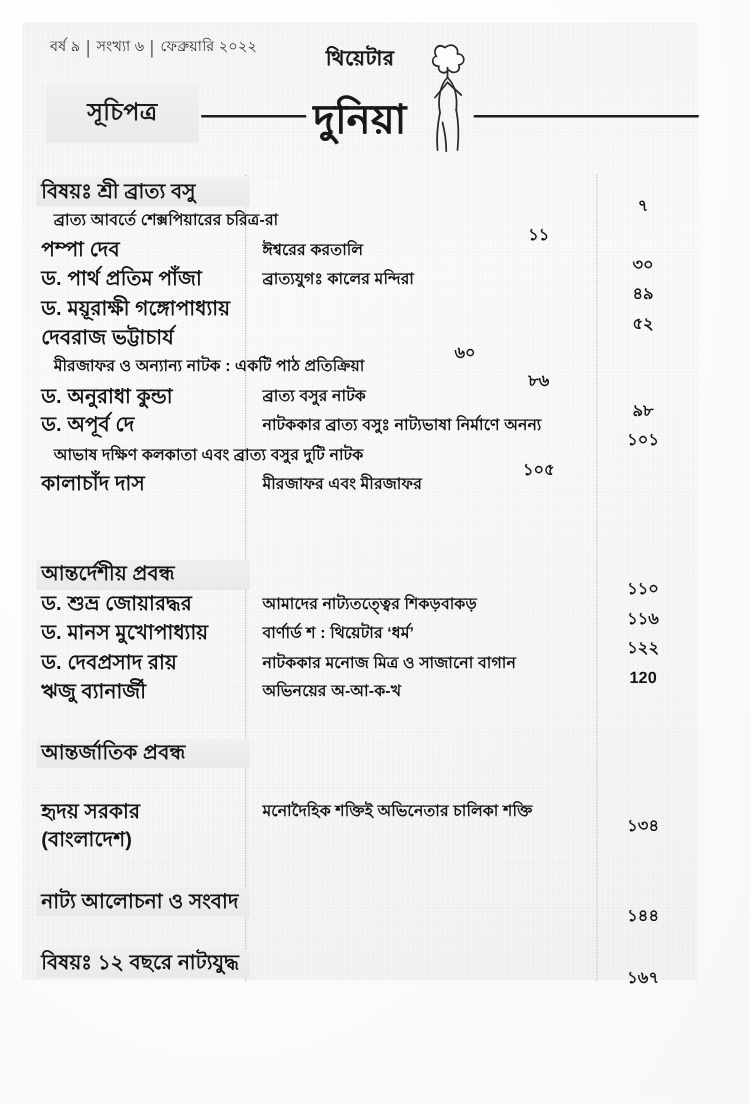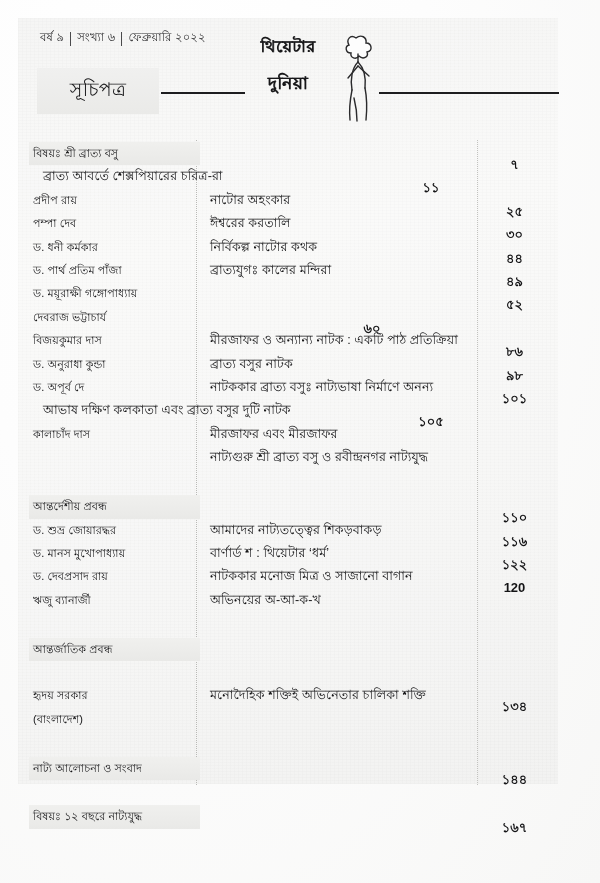--- a/index.html
+++ b/index.html
@@ -64,21 +64,21 @@
     position: absolute;
     left: 33px; top: 68px;
     width: 122px; height: 46px;
     background: linear-gradient(180deg,#f0f0ef,#eaeae8);
     display: flex;
     align-items: center;
     justify-content: center;
   }
   .toc-label {
     font-size: 19px;
-    font-weight: 400;
+    font-weight: 700;
     color: #1b1b1d;
     letter-spacing: .3px;
   }
   .rule-left {
     position: absolute;
     left: 157px; top: 92px;
     width: 84px; height: 2px;
     background: #1d1d1f;
   }
   .rule-right {
@@ -97,21 +97,21 @@
     position: absolute;
     left: 0;
     width: 112px;
     text-align: center;
     font-weight: 700;
     color: #171719;
     letter-spacing: .5px;
     text-shadow: 0.5px 0 0 rgba(20,20,22,.55);
   }
   .logo-word.one { top: 6px;  font-size: 16px; }
-  .logo-word.two { top: 42px; font-size: 17px; text-align: center; }
+  .logo-word.two { top: 42px; font-size: 32px; text-align: center; }
   .logo-figure {
     position: absolute;
     left: 104px; top: 0px;
     width: 48px; height: 96px;
   }
 
   
   .contents {
     position: absolute;
     left: 33px; top: 140px;
@@ -132,33 +132,33 @@
 
   .row {
     position: relative;
     display: flex;
     align-items: flex-start;
     min-height: 23.4px;
   }
   .col-author {
     width: 167px;
     flex: 0 0 167px;
-    font-size: 11px;
-    font-weight: 400;
+    font-size: 16px;
+    font-weight: 700;
     color: #141416;
     line-height: 23.4px;
     white-space: nowrap;
     letter-spacing: .1px;
   }
   .col-title {
     width: 275px;
     flex: 0 0 275px;
     padding-left: 10px;
     font-size: 12.6px;
-    font-weight: 400;
+    font-weight: 700;
     color: #141416;
     line-height: 23.4px;
     white-space: nowrap;
     letter-spacing: .1px;
   }
   .col-page {
     flex: 1 1 auto;
     text-align: center;
     font-size: 13px;
     font-weight: 700;
@@ -231,50 +231,39 @@
       <div class="row section">
         <div class="col-author">বিষয়ঃ শ্রী ব্রাত্য বসু</div>
         <div class="col-title"></div>
         <div class="col-page"><span>৭</span></div>
       </div>
       <div class="row">
         <div class="col-title">ব্রাত্য আবর্তে শেক্সপিয়ারের চরিত্র-রা</div>
         <div class="col-page"><span>১১</span></div>
       </div>
       <div class="row">
-        <div class="col-author">প্রদীপ রায়</div>
-        <div class="col-title">নাটোর অহংকার</div>
-        <div class="col-page"><span>২৫</span></div>
-      </div>
-      <div class="row">
         <div class="col-author">পম্পা দেব</div>
         <div class="col-title">ঈশ্বরের করতালি</div>
         <div class="col-page"><span>৩০</span></div>
       </div>
       <div class="row">
-        <div class="col-author">ড. ধনী কর্মকার</div>
-        <div class="col-title">নির্বিকল্প নাটোর কথক</div>
-        <div class="col-page"><span>৪৪</span></div>
-      </div>
-      <div class="row">
         <div class="col-author">ড. পার্থ প্রতিম পাঁজা</div>
         <div class="col-title">ব্রাত্যযুগঃ কালের মন্দিরা</div>
         <div class="col-page"><span>৪৯</span></div>
       </div>
       <div class="row">
         <div class="col-author">ড. ময়ূরাক্ষী গঙ্গোপাধ্যায়</div>
         <div class="col-title"></div>
         <div class="col-page"><span>৫২</span></div>
       </div>
       <div class="row">
         <div class="col-author">দেবরাজ ভট্টাচার্য</div>
         <div class="col-page"><span>৬০</span></div>
       </div>
       <div class="row">
-        <div class="col-author">বিজয়কুমার দাস</div>
         <div class="col-title">মীরজাফর ও অন্যান্য নাটক : একটি পাঠ প্রতিক্রিয়া</div>
         <div class="col-page"><span>৮৬</span></div>
       </div>
       <div class="row">
         <div class="col-author">ড. অনুরাধা কুন্ডা</div>
         <div class="col-title">ব্রাত্য বসুর নাটক</div>
         <div class="col-page"><span>৯৮</span></div>
       </div>
       <div class="row">
         <div class="col-author">ড. অপূর্ব দে</div>
@@ -285,21 +274,20 @@
         <div class="col-title">আভাষ দক্ষিণ কলকাতা এবং ব্রাত্য বসুর দুটি নাটক</div>
         <div class="col-page"><span>১০৫</span></div>
       </div>
       <div class="row">
         <div class="col-author">কালাচাঁদ দাস</div>
         <div class="col-title">মীরজাফর এবং মীরজাফর</div>
         <div class="col-page"><span></span></div>
       </div>
       <div class="row">
         <div class="col-author"></div>
-        <div class="col-title">নাট্যগুরু শ্রী ব্রাত্য বসু ও রবীন্দ্রনগর নাট্যযুদ্ধ</div>
         <div class="col-page"><span></span></div>
       </div>
       <div class="row spacer">
         <div class="col-author"></div>
         <div class="col-title"></div>
         <div class="col-page"><span></span></div>
       </div>
       <div class="row section">
         <div class="col-author">আন্তর্দেশীয় প্রবন্ধ</div>
         <div class="col-title"></div>

